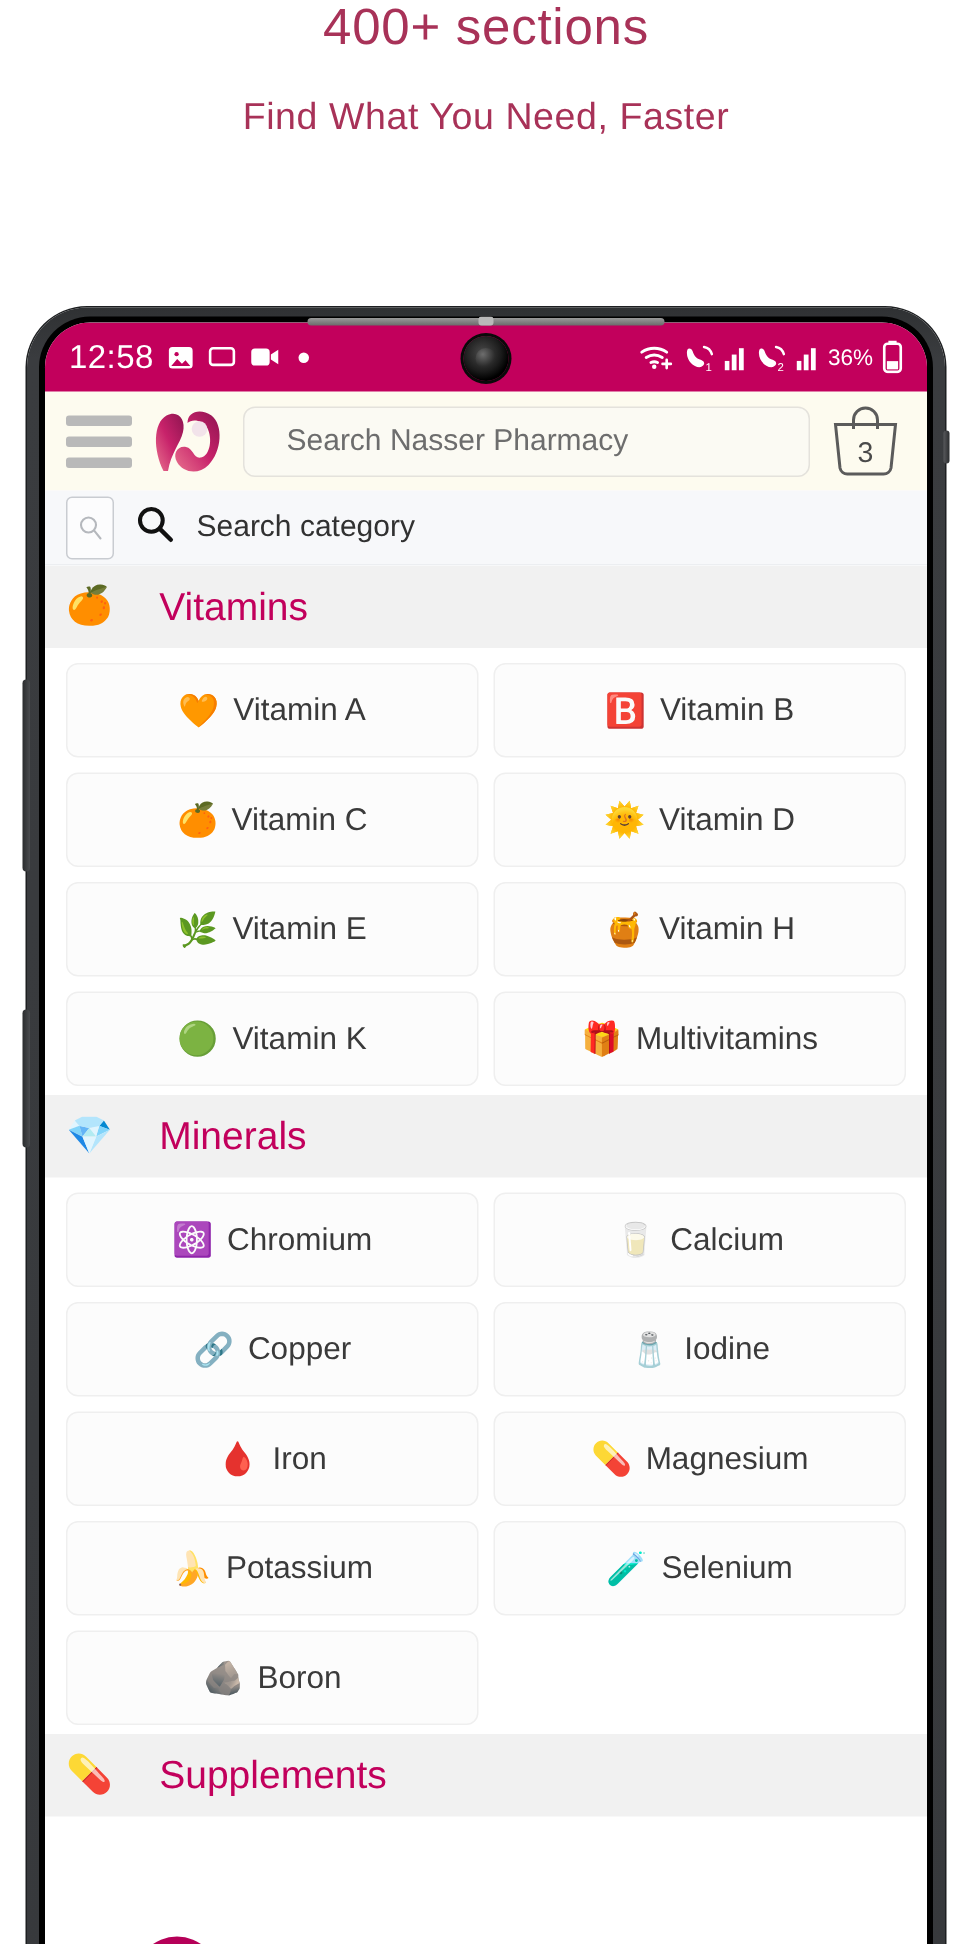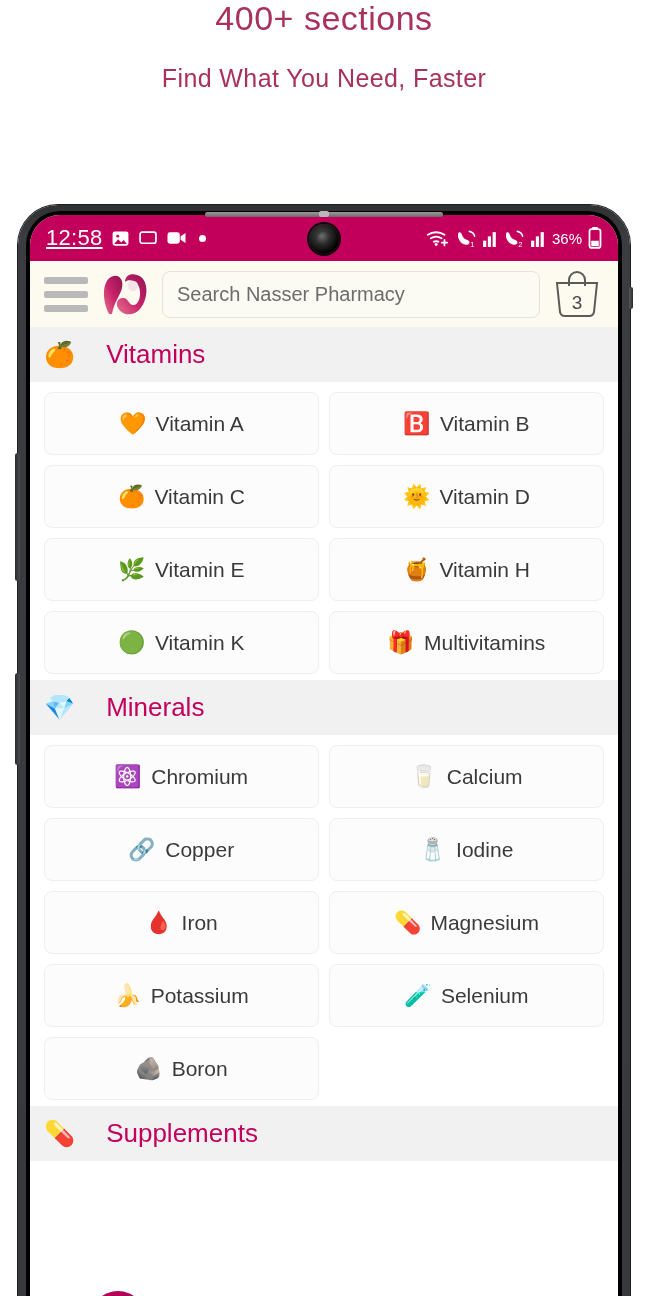--- a/index.html
+++ b/index.html
@@ -65,21 +65,21 @@
   .btn-right { right: -3px; top: 82px; width: 4px; height: 22px;
                background: linear-gradient(270deg,#2a2c2e,#58595c); }
 
   
   .statusbar {
     position: relative; height: 46px; background: #c2005c;
     display: flex; align-items: center; padding: 0 16px;
     color: #fff; font-size: 21px;
   }
   .sb-left { display: flex; align-items: center; gap: 8px; }
-  .sb-time { font-size: 22px; letter-spacing: .3px; text-decoration: underline; }
+  .sb-time { font-size: 22px; letter-spacing: .3px; }
   .sb-right { margin-left: auto; display: flex; align-items: center; gap: 6px; }
   .sb-batt-text { font-size: 15px; }
   .punch {
     position: absolute; left: 50%; top: 9px; transform: translateX(-50%);
     width: 30px; height: 30px; border-radius: 50%;
     background: radial-gradient(circle at 42% 38%, #4a4a4a 0%, #1c1c1c 48%, #000 70%);
     box-shadow: 0 0 0 2px #0a0a0a;
   }
   .punch::after {
     content:''; position:absolute; left:8px; top:8px; width:14px; height:14px;
@@ -96,21 +96,21 @@
   }
   .hamburger { display: flex; flex-direction: column; gap: 7px; width: 44px; cursor: pointer; }
   .hamburger span { display:block; height: 7px; border-radius: 2px; background: #b9b9b9; }
   .hamburger span:nth-child(1){ width: 44px; }
   .hamburger span:nth-child(2){ width: 44px; }
   .hamburger span:nth-child(3){ width: 44px; }
   .logo { width: 54px; height: 48px; flex: 0 0 auto; }
   .searchbox {
     flex: 1; height: 47px; background: #fbfaf3;
     border: 1px solid #e4e2dc; border-radius: 8px;
-    display: flex; align-items: center; padding: 0 14px;
+    display: flex; align-items: center; padding: 0 28px;
     color: #6d6d6d; font-size: 20px;
   }
   .cart { width: 54px; height: 52px; position: relative; flex: 0 0 auto; }
   .cart-count {
     position: absolute; left: 0; right: 0; top: 24px; text-align: center;
     font-size: 19px; color: #4a4a4a;
   }
 
   
   .catsearch {
@@ -276,20 +276,35 @@
 
           <div class="cart">
             <svg width="54" height="52" viewBox="0 0 54 52">
               <path d="M7 15 H47 L44 44 A5 5 0 0 1 39 48 H15 A5 5 0 0 1 10 44 Z" fill="none" stroke="#5b5b5b" stroke-width="2"></path>
               <path d="M19 18 V12 A8 8 0 0 1 35 12 V18" fill="none" stroke="#5b5b5b" stroke-width="2"></path>
             </svg>
             <div class="cart-count">3</div>
           </div>
         </div>
 
+        <div class="catsearch">
+          <div class="catsearch-box">
+            <svg width="18" height="22" viewBox="0 0 18 22">
+              <circle cx="8" cy="9" r="5" fill="none" stroke="#b5b8bd" stroke-width="1.4"></circle>
+              <path d="M11.8 12.8 L16 18" stroke="#b5b8bd" stroke-width="1.4" stroke-linecap="round"></path>
+            </svg>
+          </div>
+          <span>
+            <svg width="27" height="27" viewBox="0 0 26 26">
+              <circle cx="10.5" cy="10.5" r="7.3" fill="none" stroke="#111" stroke-width="2.6"></circle>
+              <path d="M15.8 15.8 L23 23" stroke="#111" stroke-width="2.8" stroke-linecap="round"></path>
+            </svg>
+          </span>
+          <span class="catsearch-label">Search category</span>
+        </div>
 
         <div class="content">
 
           <div class="section-head">
             <span class="section-emoji">🍊</span>
             <span class="section-title">Vitamins</span>
           </div>
           <div class="grid">
             <div class="cell">
               <span class="e">🧡</span>

